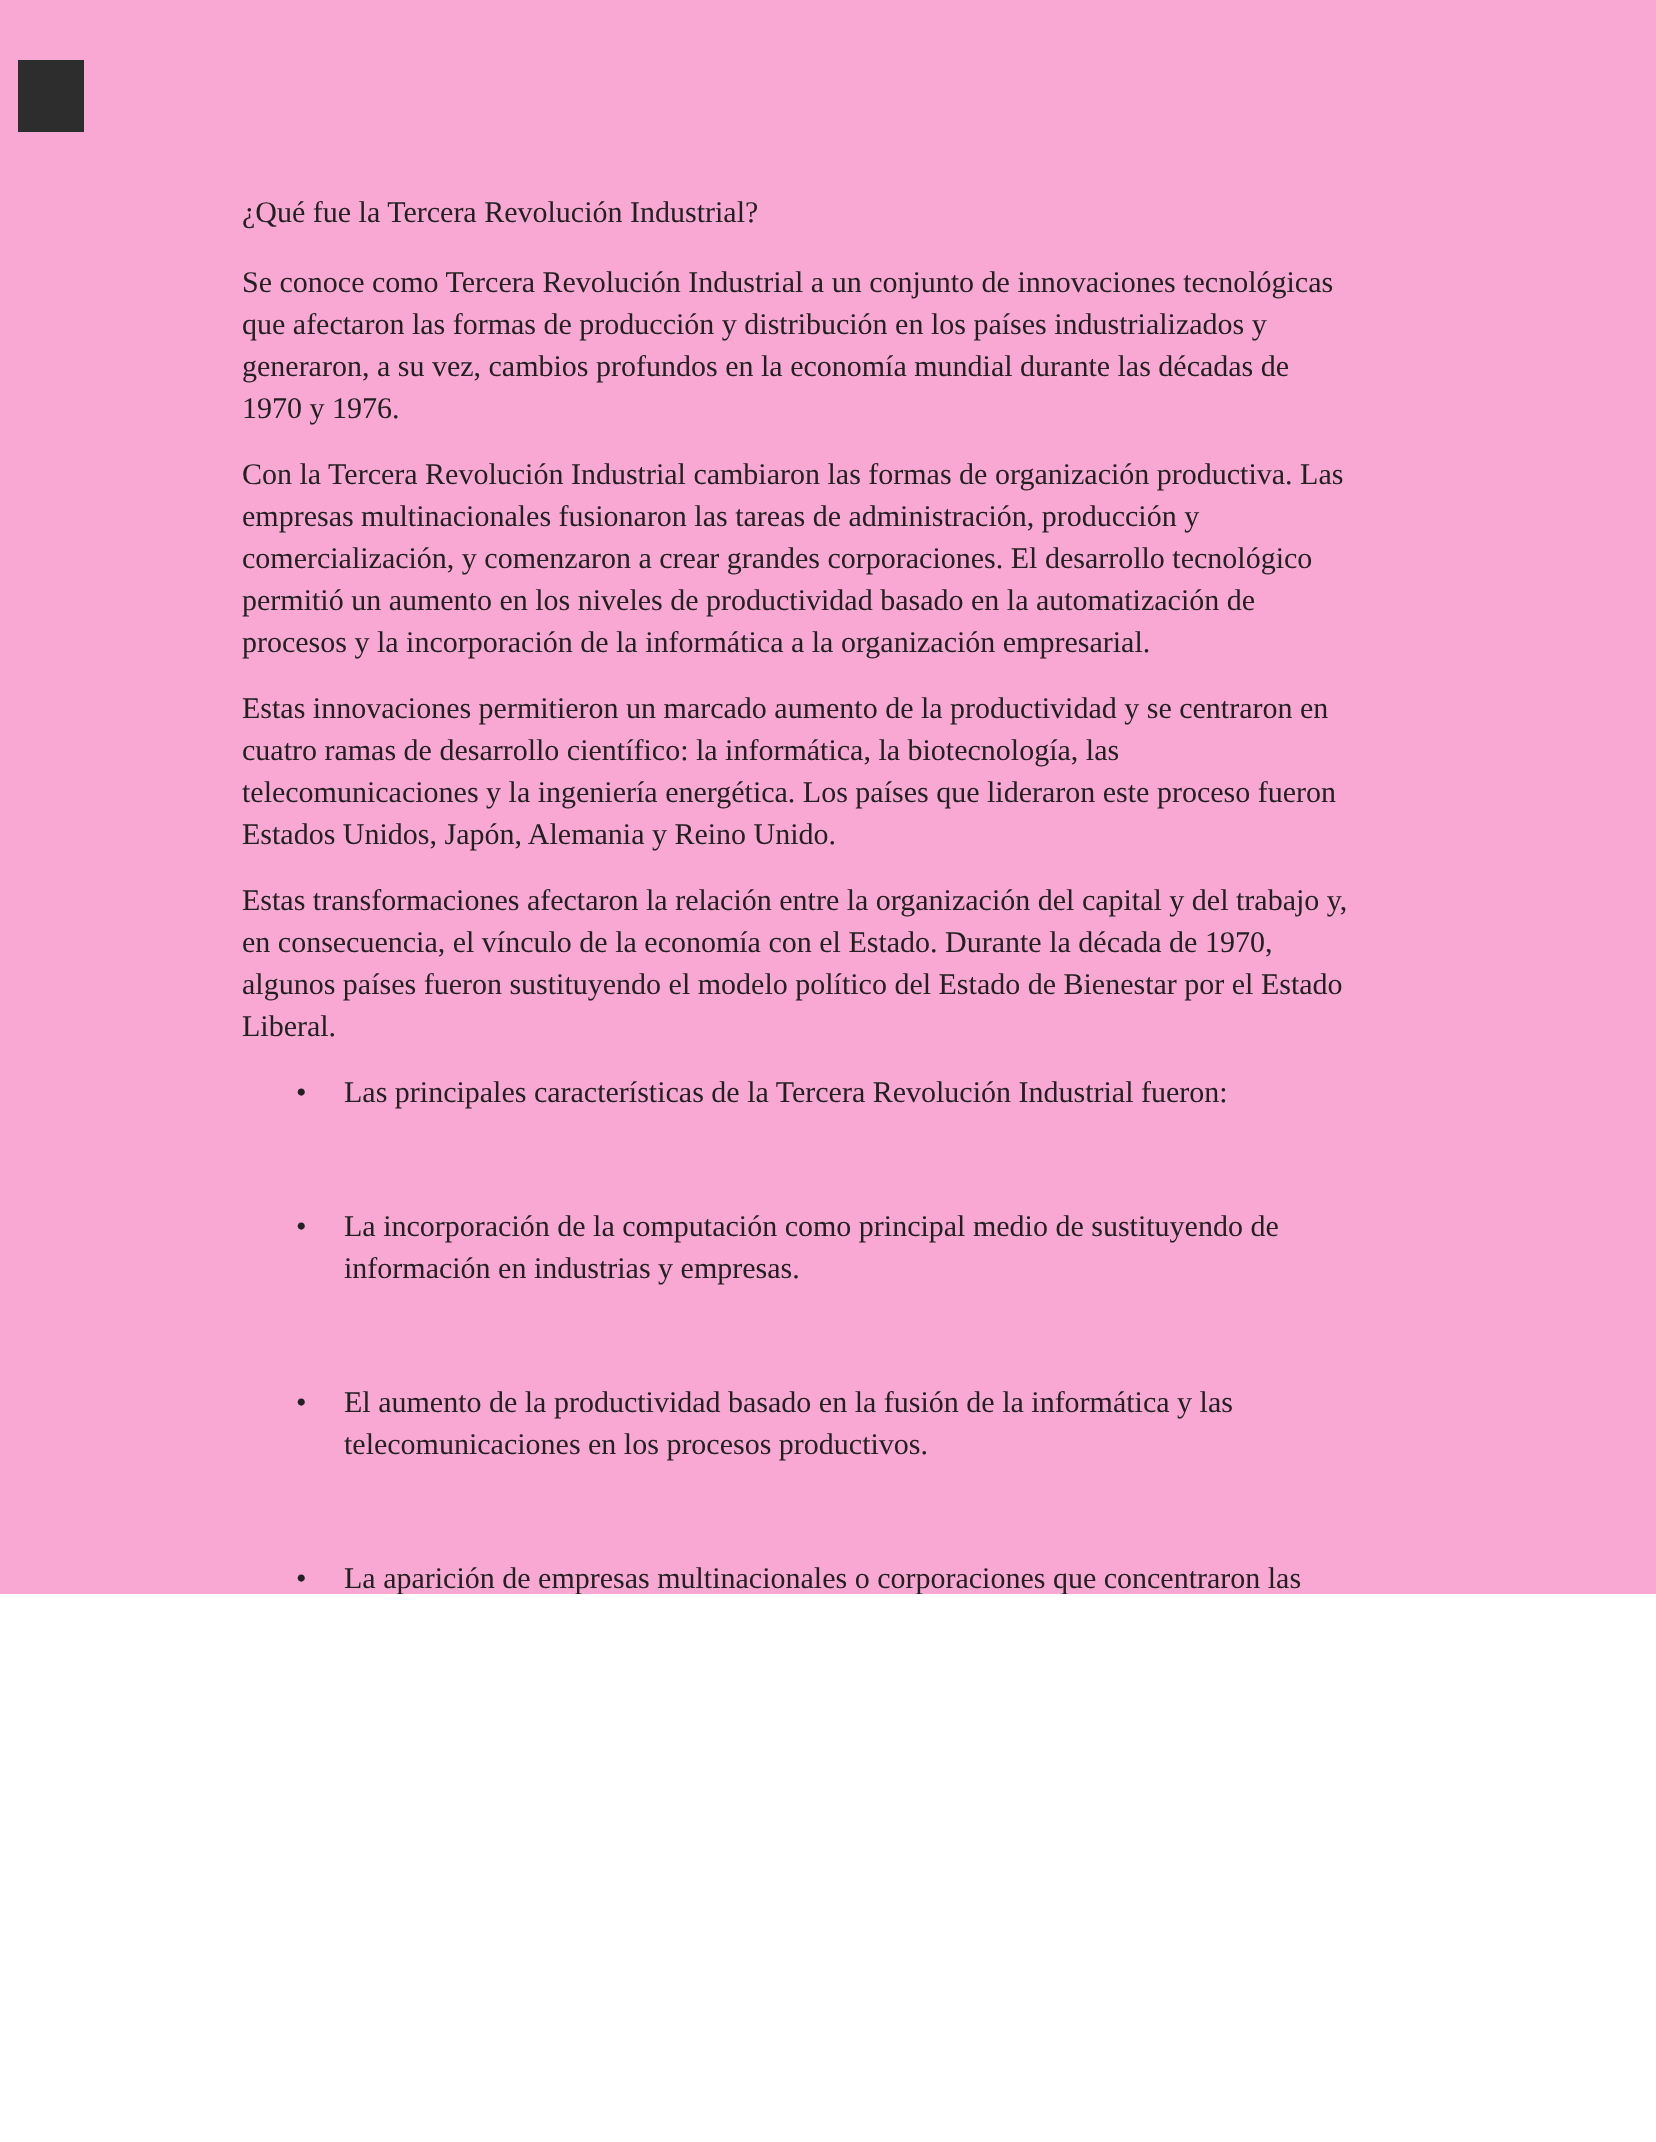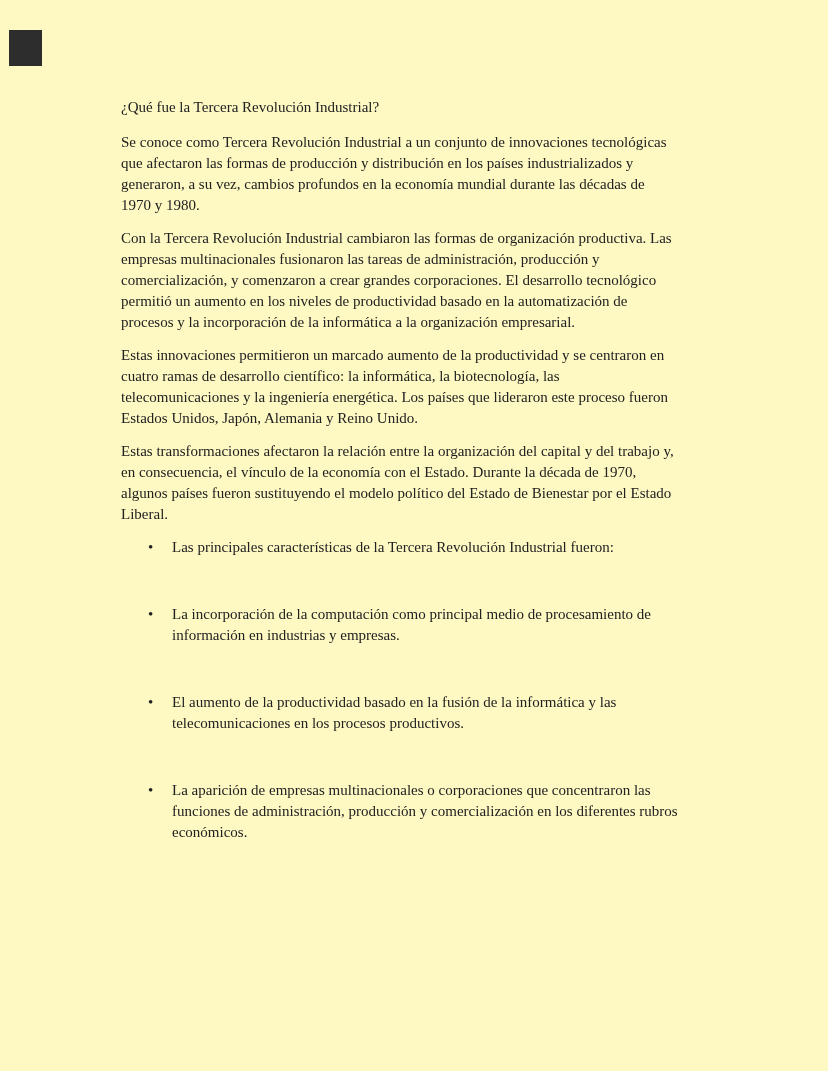--- a/index.html
+++ b/index.html
@@ -8,22 +8,22 @@
     background: #ffffff;
   }
   body {
     width: 828px;
     height: 1071px;
     font-family: "Liberation Serif", serif;
   }
   .page {
     position: relative;
     width: 828px;
-    height: 1071px;
-    background: #fef9c3;
+    height: 797px;
+    background: #f9a8d4;
     overflow: hidden;
   }
   .corner-square {
     position: absolute;
     left: 9px;
     top: 30px;
     width: 33px;
     height: 36px;
     background: #2d2d2d;
   }
@@ -74,21 +74,21 @@
 
   <div class="corner-square" style="background: rgb(45, 45, 45);"></div>
 
   <div class="content" style="color: rgb(33, 33, 33);">
 
     <p class="para title">¿Qué fue la Tercera Revolución Industrial?</p>
 
     <p class="para">Se conoce como Tercera Revolución Industrial a un conjunto de innovaciones tecnológicas
 que afectaron las formas de producción y distribución en los países industrializados y
 generaron, a su vez, cambios profundos en la economía mundial durante las décadas de
-1970 y 1980.</p>
+1970 y 1976.</p>
 
     <p class="para">Con la Tercera Revolución Industrial cambiaron las formas de organización productiva. Las
 empresas multinacionales fusionaron las tareas de administración, producción y
 comercialización, y comenzaron a crear grandes corporaciones. El desarrollo tecnológico
 permitió un aumento en los niveles de productividad basado en la automatización de
 procesos y la incorporación de la informática a la organización empresarial.</p>
 
     <p class="para">Estas innovaciones permitieron un marcado aumento de la productividad y se centraron en
 cuatro ramas de desarrollo científico: la informática, la biotecnología, las
 telecomunicaciones y la ingeniería energética. Los países que lideraron este proceso fueron
@@ -103,21 +103,21 @@
 
     <ul class="bullet-list">
 
       <li class="bullet-row">
         <span class="bullet-dot">•</span>
         <span class="bullet-text">Las principales características de la Tercera Revolución Industrial fueron:</span>
       </li>
 
       <li class="bullet-row">
         <span class="bullet-dot">•</span>
-        <span class="bullet-text">La incorporación de la computación como principal medio de procesamiento de
+        <span class="bullet-text">La incorporación de la computación como principal medio de sustituyendo de
 información en industrias y empresas.</span>
       </li>
 
       <li class="bullet-row">
         <span class="bullet-dot">•</span>
         <span class="bullet-text">El aumento de la productividad basado en la fusión de la informática y las
 telecomunicaciones en los procesos productivos.</span>
       </li>
 
       <li class="bullet-row">

